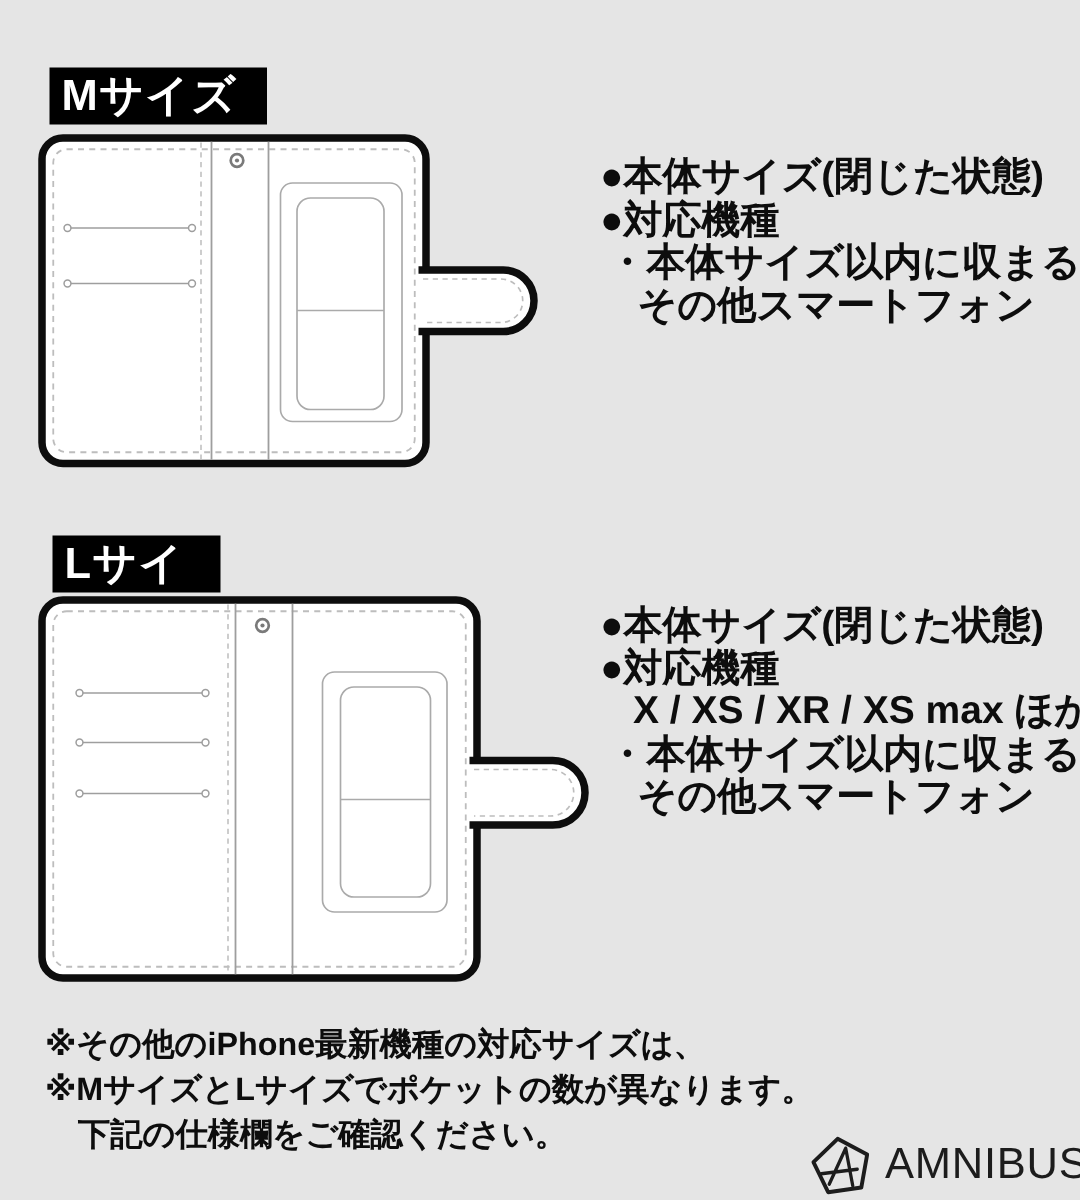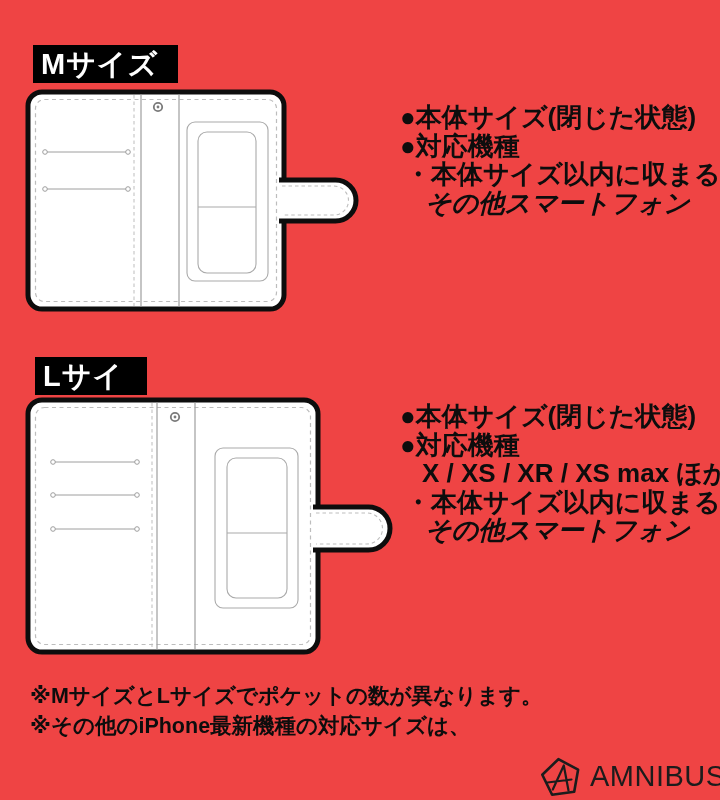--- a/index.html
+++ b/index.html
@@ -1,31 +1,31 @@
 <!DOCTYPE html>
 <html><head>
 <meta charset="utf-8">
 <style>
   html,body{margin:0;padding:0;background:#fff;}
   #canvas{
-    position:relative;width:720px;height:800px;background:#ef4444;
+    position:relative;width:720px;height:800px;background:#e5e5e5;
     font-family:"Liberation Sans","DejaVu Sans",sans-serif;
     color:#0d0d0d;overflow:hidden;
   }
   .abs{position:absolute;}
   .size-title{
     background:#000;color:#fff;font-weight:bold;font-size:29px;
     line-height:38px;height:38px;padding-left:8px;letter-spacing:1px;
     box-sizing:border-box;
   }
   .spec-block{font-weight:bold;font-size:26px;line-height:28.5px;white-space:nowrap;}
   .spec-block .ln{padding-left:3px;}
   .spec-block .ind1{padding-left:25px;}
   .spec-block .dot{padding-left:8px;}
-  .spec-block .ind2{padding-left:28px;font-style:italic;}
+  .spec-block .ind2{padding-left:28px;}
   .notes{font-weight:bold;font-size:21.5px;line-height:30px;white-space:nowrap;}
   .notes .nind{padding-left:22px;}
   .logo-row{display:flex;align-items:center;gap:6px;}
   .logo-text{
     font-size:29px;font-weight:400;letter-spacing:0.5px;color:#1c1c1c;
     line-height:44px;
   }
   svg{display:block;}
 </style>
 </head>
@@ -123,22 +123,23 @@
 
   <div class="abs spec-block" style="left:397px;top:402px;">
     <div class="ln">●本体サイズ(閉じた状態)</div>
     <div class="ln">●対応機種</div>
     <div class="ind1">X / XS / XR / XS max ほか</div>
     <div class="dot">・本体サイズ以内に収まる</div>
     <div class="ind2">その他スマートフォン</div>
   </div>
 
   <div class="abs notes" style="left:30px;top:681px;">
+    <div>※その他のiPhone最新機種の対応サイズは、</div>
     <div>※MサイズとLサイズでポケットの数が異なります。</div>
-    <div>※その他のiPhone最新機種の対応サイズは、</div>
+    <div class="nind">下記の仕様欄をご確認ください。</div>
   </div>
 
   <div class="abs logo-row" style="left:538px;top:754px;">
     <svg width="46" height="44" viewBox="0 0 46 44">
       <path d="M 20.4,5.2 L 4.3,20.7 L 14.1,40.8 L 36.2,37.7 L 40.1,15.7 Z" fill="none" stroke="#1c1c1c" stroke-width="2.6" stroke-linejoin="round"></path>
       <path d="M 25.8,11.5 L 14.8,35.5 M 25.8,11.5 L 30.5,36.5 M 9.5,28.5 L 33.5,25.5" fill="none" stroke="#1c1c1c" stroke-width="2.2" stroke-linecap="round"></path>
     </svg>
     <span class="logo-text">AMNIBUS</span>
   </div>
 

